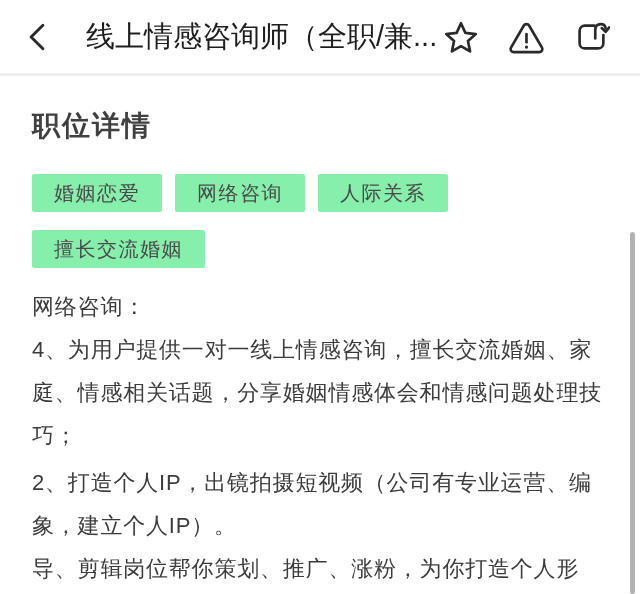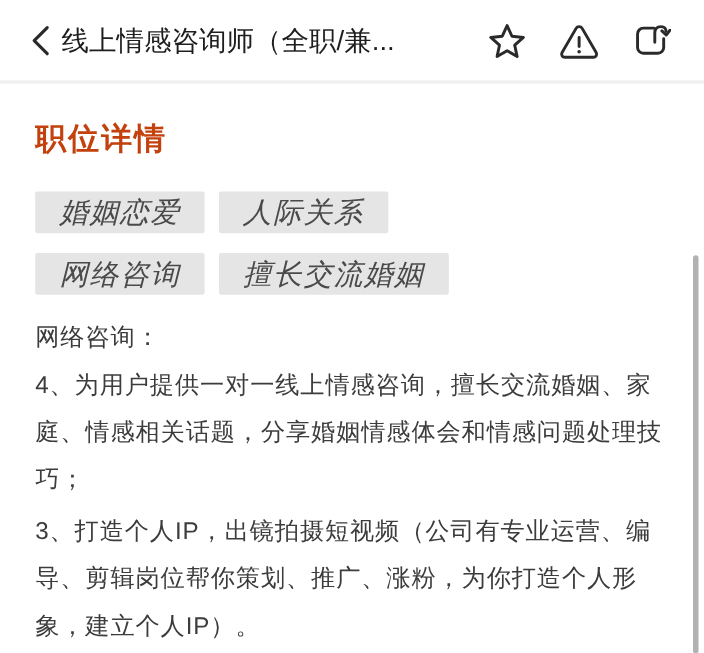--- a/index.html
+++ b/index.html
@@ -19,59 +19,59 @@
     background: #ffffff;
     border-bottom: 3px solid #efefef;
   }
   .back-btn {
     width: 30px; height: 40px;
     display: flex; align-items: center; justify-content: flex-start;
     background: none; border: none; cursor: pointer; flex: 0 0 auto;
   }
   .nav-title {
     flex: 1 1 auto;
-    font-size: 25px;
+    margin-left: 30px;
+    font-size: 29px;
     font-weight: 500;
     color: #1e1e1e;
     white-space: nowrap; overflow: hidden;
   }
   .nav-actions { display: flex; align-items: center; gap: 27px; flex: 0 0 auto; }
   .icon-btn {
     width: 38px; height: 40px;
     display: flex; align-items: center; justify-content: center;
     background: none; border: none; cursor: pointer; padding: 0;
   }
   .icon-btn svg, .back-btn svg { display: block; }
 
   
   .content { padding: 0 32px; }
   .section-title {
     margin-top: 33px;
     font-size: 28px;
     line-height: 34px;
     font-weight: 700;
     letter-spacing: 2px;
-    color: #c2410c;
+    color: #404040;
   }
   .tag-list {
     margin-top: 31px;
     display: flex; flex-wrap: wrap;
     column-gap: 13px; row-gap: 18px;
     width: 470px;
   }
   .tag {
     height: 38px; line-height: 38px;
     padding: 0 22px;
-    background: #e5e5e5;
+    background: #86efac;
     color: #4a4a4a;
-    font-size: 26px;
+    font-size: 20px;
     letter-spacing: 1.5px;
     border-radius: 2px;
     white-space: nowrap;
-    font-style: italic;
   }
   .description { margin-top: 17px; color: #3c3c3c; font-size: 22px; letter-spacing: 0.8px; }
   .description .para:nth-child(3) { margin-top: 4px; }
   .description .line { height: 43px; line-height: 43px; white-space: nowrap; }
 
   
   .scrollbar-thumb {
     position: absolute;
     right: 5px; top: 232px;
     width: 5px; height: 362px;
@@ -119,34 +119,34 @@
         </svg>
       </span>
     </button>
   </div>
 </header>
 
 <main class="content">
   <h1 class="section-title">职位详情</h1>
   <div class="tag-list">
       <span class="tag">婚姻恋爱</span>
+      <span class="tag">网络咨询</span>
       <span class="tag">人际关系</span>
-      <span class="tag">网络咨询</span>
       <span class="tag">擅长交流婚姻</span>
     </div>
   <div class="description">
       <div class="para">
         <div class="line">网络咨询：</div>
       </div>
       <div class="para">
         <div class="line">4、为用户提供一对一线上情感咨询，擅长交流婚姻、家</div>
         <div class="line">庭、情感相关话题，分享婚姻情感体会和情感问题处理技</div>
         <div class="line">巧；</div>
       </div>
       <div class="para">
-        <div class="line">3、打造个人IP，出镜拍摄短视频（公司有专业运营、编</div>
+        <div class="line">2、打造个人IP，出镜拍摄短视频（公司有专业运营、编</div>
+        <div class="line">象，建立个人IP）。</div>
         <div class="line">导、剪辑岗位帮你策划、推广、涨粉，为你打造个人形</div>
-        <div class="line">象，建立个人IP）。</div>
       </div>
     </div>
 </main>
 
 <div class="scrollbar-thumb"></div>
 
 </body></html>

